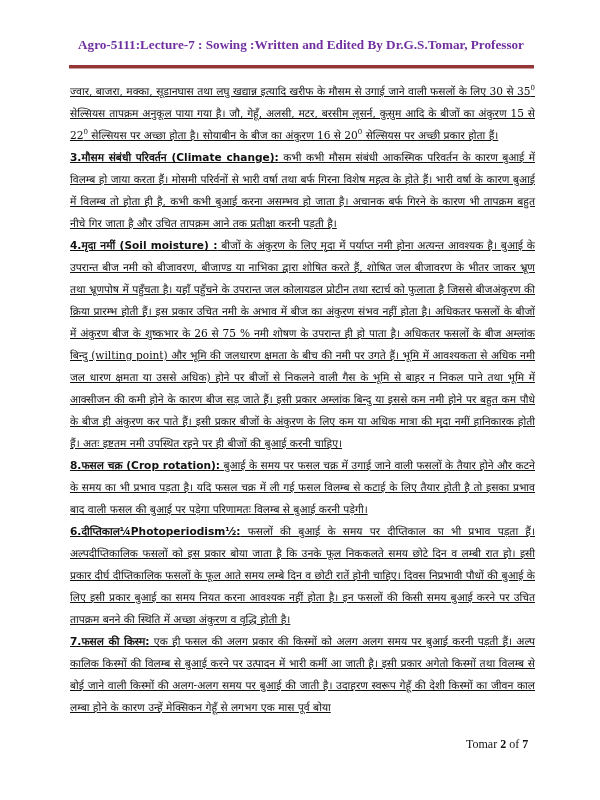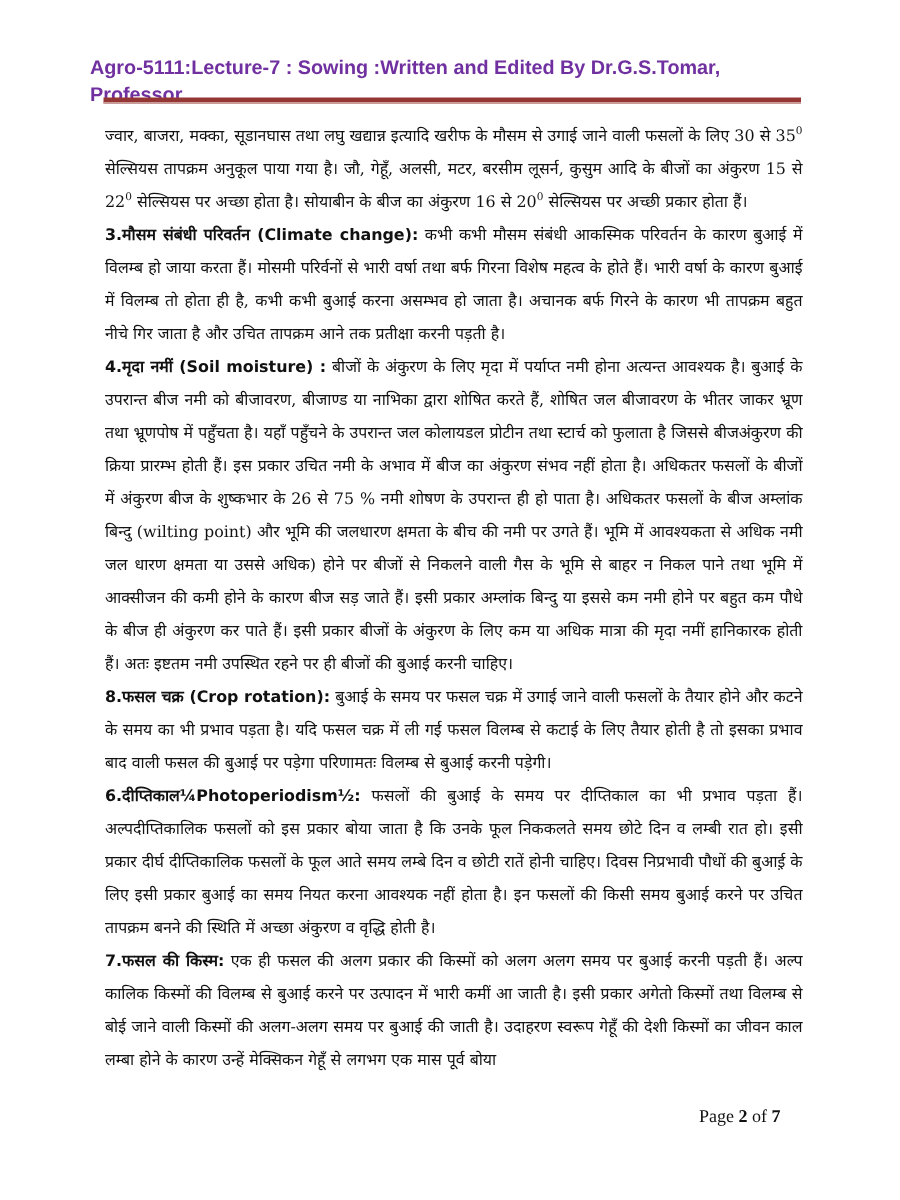--- a/index.html
+++ b/index.html
@@ -1,30 +1,30 @@
 <!DOCTYPE html>
 <html><head>
 <meta charset="utf-8">
 <style>
   html, body { margin: 0; padding: 0; background: #ffffff; }
   body { width: 600px; height: 800px; position: relative; overflow: hidden; }
   .header {
     position: absolute; left: 60px; top: 36px; width: 482px;
-    text-align: left; color: #7030a0;
-    font-family: Liberation Sans, sans-serif; font-weight: bold;
+    text-align: center; color: #7030a0;
+    font-family: Liberation Serif, serif; font-weight: bold;
     font-size: 13.2px; line-height: 18px;
   }
   .rule {
     position: absolute; left: 69px; top: 65px; width: 465px; height: 3px;
     background: #943634; border-bottom: 1px solid #c89b9a;
   }
   .content {
     position: absolute; left: 70px; top: 80px; width: 465px;
     font-family: "DejaVu Serif", serif; font-size: 10.6px; line-height: 22px;
-    color: #111111; text-align: justify;
+    color: #111111; text-align: justify; text-decoration: underline;
   }
   .content p { margin: 0; }
   .content .para { margin: 0; }
   .h { font-weight: bold; font-family: "DejaVu Sans", sans-serif; }
   sup { font-size: 7px; line-height: 0; }
   .footer {
     position: absolute; left: 466px; top: 737px;
     font-family: "Liberation Serif", serif; font-size: 12px; color: #111;
   }
   .footer b { font-weight: bold; }
@@ -44,13 +44,13 @@
 
   <p class="para"><span class="h">4.मृदा नमीं (Soil moisture) :</span><span> बीजों के अंकुरण के लिए मृदा में पर्याप्त नमी होना अत्यन्त आवश्यक है। बुआई के उपरान्त बीज नमी को बीजावरण, बीजाण्ड या नाभिका द्वारा शोषित करते हैं, शोषित जल बीजावरण के भीतर जाकर भ्रूण तथा भ्रूणपोष में पहुँचता है। यहाँ पहुँचने के उपरान्त जल कोलायडल प्रोटीन तथा स्टार्च को फुलाता है जिससे बीजअंकुरण की   क्रिया प्रारम्भ होती हैं। इस प्रकार उचित नमी के अभाव में बीज का अंकुरण संभव नहीं होता है। अधिकतर फसलों के बीजों में अंकुरण बीज के शुष्कभार के 26 से 75 % नमी शोषण के उपरान्त ही हो पाता है। अधिकतर फसलों के बीज अम्लांक बिन्दु (wilting point) और भूमि की जलधारण क्षमता के बीच की नमी पर उगते हैं। भूमि में आवश्यकता से अधिक नमी जल धारण क्षमता या उससे अधिक) होने पर बीजों से निकलने वाली गैस के भूमि से बाहर न निकल पाने तथा भूमि में आक्सीजन की कमी होने के कारण बीज सड़ जाते हैं। इसी प्रकार अम्लांक बिन्दु या इससे कम नमी होने पर बहुत कम पौधे के बीज ही अंकुरण कर पाते हैं। इसी प्रकार बीजों के अंकुरण के लिए कम या अधिक मात्रा की मृदा नमीं हानिकारक होती हैं। अतः इष्टतम नमी उपस्थित रहने पर ही बीजों की बुआई करनी चाहिए।</span></p>
 
   <p class="para"><span class="h">8.फसल चक्र (Crop rotation):</span><span> बुआई के समय पर फसल चक्र में उगाई जाने वाली फसलों के तैयार होने और कटने के समय का भी प्रभाव पड़ता है। यदि फसल चक्र में ली गई फसल विलम्ब से कटाई     के   लिए   तैयार होती है तो इसका प्रभाव बाद वाली फसल की बुआई पर पड़ेगा परिणामतः  विलम्ब से बुआई करनी पड़ेगी।</span></p>
 
   <p class="para"><span class="h">6.दीप्तिकाल¼Photoperiodism½:</span><span> फसलों की बुआई के समय पर दीप्तिकाल का भी प्रभाव पड़ता हैं। अल्पदीप्तिकालिक फसलों को इस प्रकार बोया जाता है कि उनके फूल निककलते समय छोटे दिन व लम्बी रात हो। इसी प्रकार दीर्घ दीप्तिकालिक फसलों के फूल आते समय लम्बे दिन व छोटी रातें होनी चाहिए। दिवस निप्रभावी पौधों की बुआई़ के लिए इसी प्रकार बुआई का समय नियत करना आवश्यक नहीं होता है। इन फसलों की किसी समय बुआई करने पर उचित तापक्रम बनने की स्थिति में अच्छा अंकुरण व वृद्धि होती है।</span></p>
 
   <p class="para"><span class="h">7.फसल की किस्म:</span><span> एक ही फसल की अलग प्रकार की किस्मों को अलग अलग समय पर बुआई करनी पड़ती हैं। अल्प कालिक किस्मों की विलम्ब से बुआई करने पर उत्पादन में भारी कमीं आ जाती है। इसी प्रकार अगेतो किस्मों तथा विलम्ब से बोई जाने वाली किस्मों की अलग-अलग समय पर बुआई की जाती है। उदाहरण स्वरूप गेहूँ की देशी किस्मों का जीवन काल लम्बा होने के कारण उन्हें मेक्सिकन गेहूँ से लगभग एक मास पूर्व बोया</span></p>
 </div>
 
-<div class="footer"><span>Page </span><b>2</b><span> of </span><b>7</b></div>
+<div class="footer"><span>Tomar </span><b>2</b><span> of </span><b>7</b></div>
 
 </body></html>

